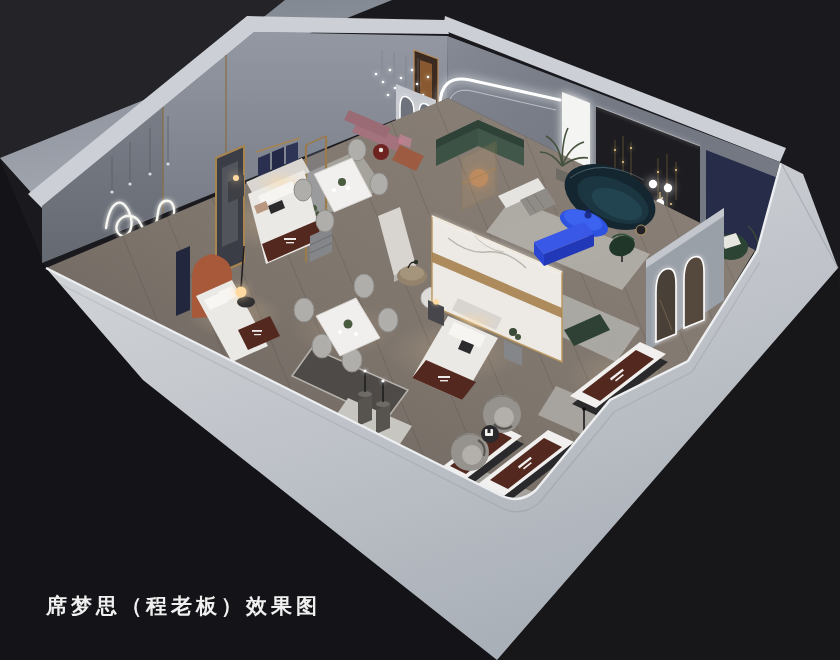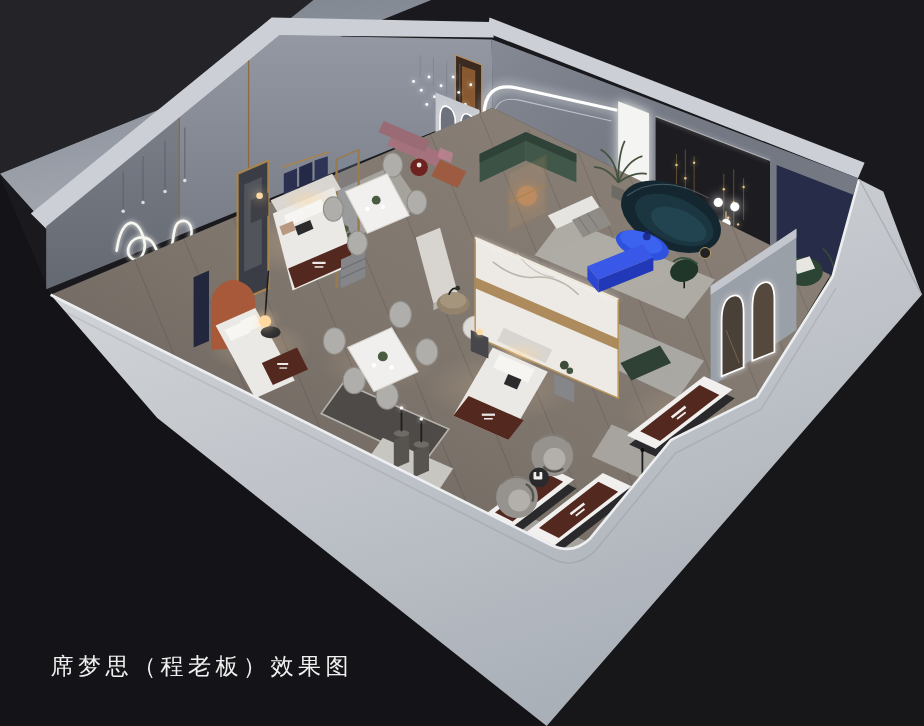--- a/index.html
+++ b/index.html
@@ -1,16 +1,16 @@
 <!DOCTYPE html>
 <html style="--pal-bg: #1a1a1e; --pal-bg_top: #242428; --pal-bg_bottom: #141418; --pal-ground: #969ba5; --pal-wall_outer: #c3c6cc; --pal-wall_top: #ccd0d6; --pal-wall_face: #868b96; --pal-floor: #7e756d; --pal-floor_light: #8d8379; --pal-rug: #b2b0ab; --pal-marble: #edeae5; --pal-gold: #a5814d; --pal-navy: #272c49; --pal-accent_dark: #1d1d21; --pal-maroon: #52281f; --pal-blue: #2d52e0; --pal-teal_sofa: #142731; --pal-green_sofa: #3c5245; --pal-terracotta: #a8593a; --pal-mauve: #a3727c; --pal-bed_white: #ebe9e5; --pal-led: #ffffff; --pal-lamp_warm: #ffd9a0; --pal-caption_color: #f0f0f0;"><head>
 <meta charset="utf-8">
 <style>
   html,body{margin:0;padding:0;background:#101013;}
-  .stage{width:840px;height:660px;position:relative;overflow:hidden;font-family:"DejaVu Sans","Liberation Sans",sans-serif;}
+  .stage{width:840px;height:660px;position:relative;overflow:hidden;font-family:"DejaVu Sans","Liberation Sans",sans-serif;font-weight:bold;}
   svg{display:block;}
   text.caption{font-family:"DejaVu Sans","Liberation Sans",sans-serif;font-size:21px;letter-spacing:4px;fill:var(--pal-caption_color,#f0f0f0);}
 </style>
 </head>
 <body>
 
 <div class="stage">
 <svg width="840" height="660" viewBox="0 0 840 660">
 <defs>
   <filter id="glow" x="-80%" y="-80%" width="260%" height="260%">

